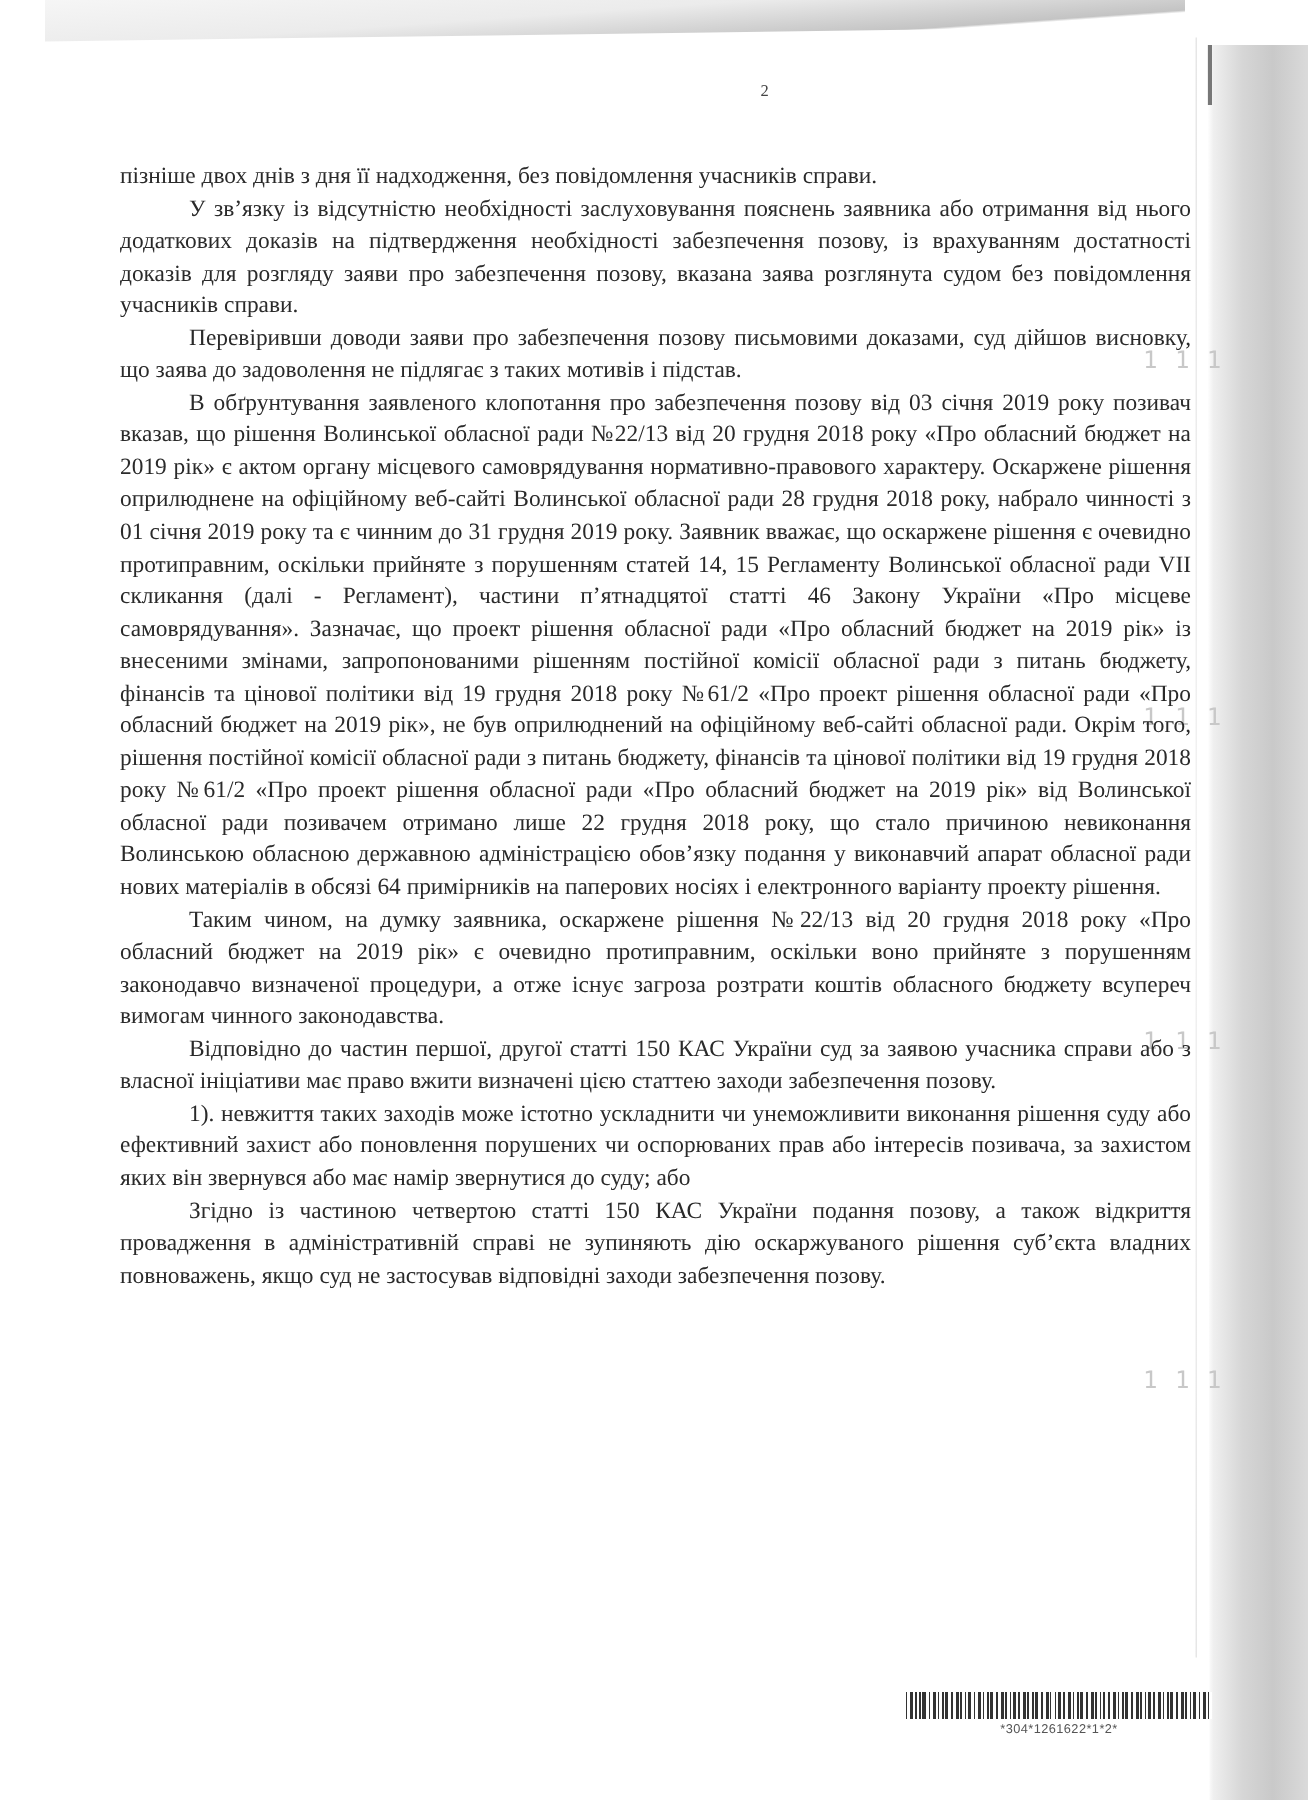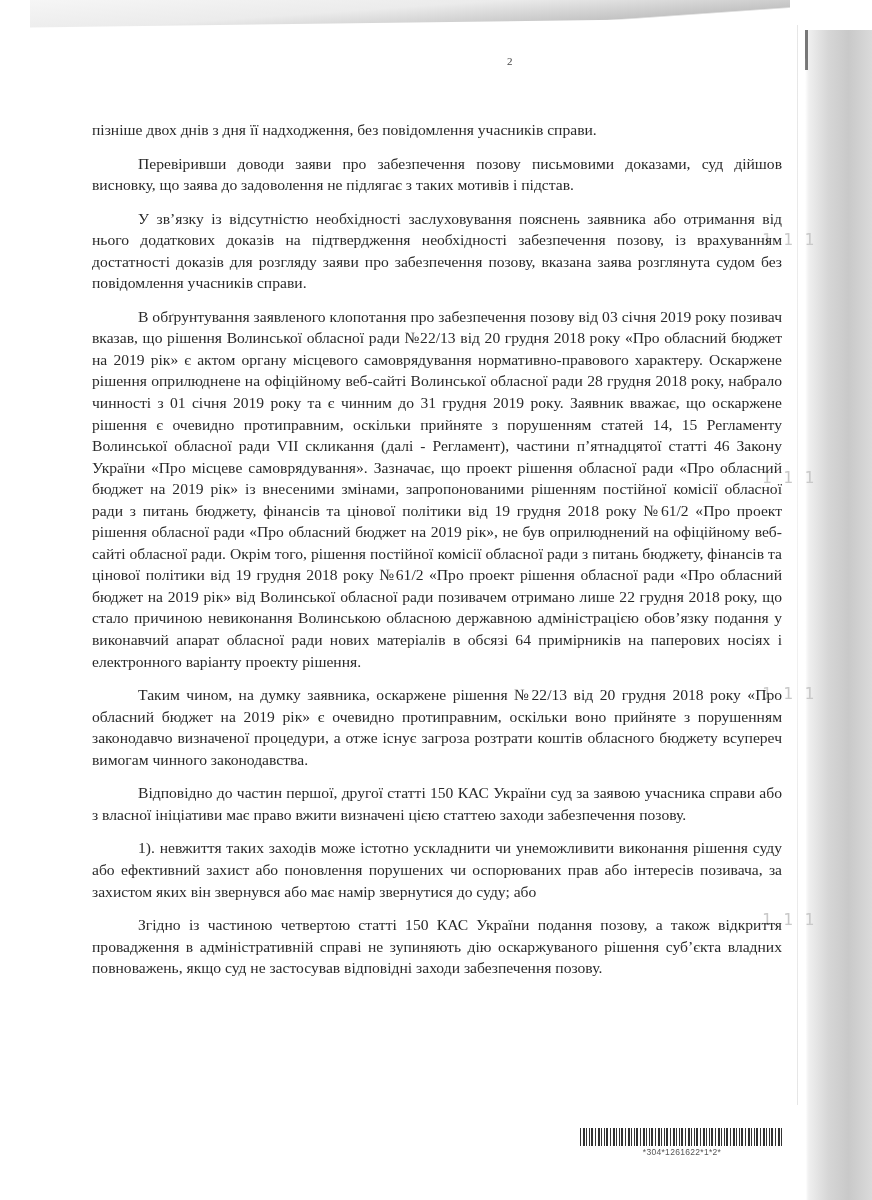--- a/index.html
+++ b/index.html
@@ -33,25 +33,25 @@
     font-family: "DejaVu Sans Mono", monospace;
   }
   .page-number {
     position: absolute; left: 507px; top: 55px; font-size: 11px; color: #444;
   }
   .text-body {
     position: absolute; left: 80px; top: 107px; width: 714px;
     font-size: 15.6px; line-height: 21.55px;
   }
   .text-body p {
-    margin: 12px; text-align: justify; text-align-last: left;
+    margin: 0; text-align: justify; text-align-last: left;
   }
   .text-body p.indent { text-indent: 46px; }
   .barcode-block {
-    position: absolute; left: 580px; top: 1128px; width: 204px; text-align: center;
+    position: absolute; left: 604px; top: 1128px; width: 204px; text-align: center;
   }
   .barcode {
     height: 18px; width: 204px;
     background: repeating-linear-gradient(90deg,
       #333 0px, #333 1px, #fff 1px, #fff 3px,
       #333 3px, #333 5px, #fff 5px, #fff 6px,
       #333 6px, #333 7px, #fff 7px, #fff 9px,
       #333 9px, #333 10px, #fff 10px, #fff 11px,
       #333 11px, #333 13px, #fff 13px, #fff 15px);
   }
@@ -69,22 +69,22 @@
 
 <div class="margin-mark" style="left:762px; top:230px;">1 1 1</div>
 <div class="margin-mark" style="left:762px; top:468px;">1 1 1</div>
 <div class="margin-mark" style="left:762px; top:684px;">1 1 1</div>
 <div class="margin-mark" style="left:762px; top:910px;">1 1 1</div>
 
 <div class="page-number">2</div>
 
 <div class="text-body">
   <p>пізніше двох днів з дня її надходження, без повідомлення учасників справи.</p>
+  <p class="indent">У зв’язку із відсутністю необхідності заслуховування пояснень заявника або отримання від нього додаткових доказів на підтвердження необхідності забезпечення позову, із врахуванням достатності доказів для розгляду заяви про забезпечення позову, вказана заява розглянута судом без повідомлення учасників справи.</p>
   <p class="indent">Перевіривши доводи заяви про забезпечення позову письмовими доказами, суд дійшов висновку, що заява до задоволення не підлягає з таких мотивів і підстав.</p>
-  <p class="indent">У зв’язку із відсутністю необхідності заслуховування пояснень заявника або отримання від нього додаткових доказів на підтвердження необхідності забезпечення позову, із врахуванням достатності доказів для розгляду заяви про забезпечення позову, вказана заява розглянута судом без повідомлення учасників справи.</p>
   <p class="indent">В обґрунтування заявленого клопотання про забезпечення позову від 03 січня 2019 року позивач вказав, що рішення Волинської обласної ради №22/13 від 20 грудня 2018 року «Про обласний бюджет на 2019 рік» є актом органу місцевого самоврядування нормативно-правового характеру. Оскаржене рішення оприлюднене на офіційному веб-сайті Волинської обласної ради 28 грудня 2018 року, набрало чинності з 01 січня 2019 року та є чинним до 31 грудня 2019 року. Заявник вважає, що оскаржене рішення є очевидно протиправним, оскільки прийняте з порушенням статей 14, 15 Регламенту Волинської обласної ради VII скликання (далі - Регламент), частини п’ятнадцятої статті 46 Закону України «Про місцеве самоврядування». Зазначає, що проект рішення обласної ради «Про обласний бюджет на 2019 рік» із внесеними змінами, запропонованими рішенням постійної комісії обласної ради з питань бюджету, фінансів та цінової політики від 19 грудня 2018 року №61/2 «Про проект рішення обласної ради «Про обласний бюджет на 2019 рік», не був оприлюднений на офіційному веб-сайті обласної ради. Окрім того, рішення постійної комісії обласної ради з питань бюджету, фінансів та цінової політики від 19 грудня 2018 року №61/2 «Про проект рішення обласної ради «Про обласний бюджет на 2019 рік» від Волинської обласної ради позивачем отримано лише 22 грудня 2018 року, що стало причиною невиконання Волинською обласною державною адміністрацією обов’язку подання у виконавчий апарат обласної ради нових матеріалів в обсязі 64 примірників на паперових носіях і електронного варіанту проекту рішення.</p>
   <p class="indent">Таким чином, на думку заявника, оскаржене рішення №22/13 від 20 грудня 2018 року «Про обласний бюджет на 2019 рік» є очевидно протиправним, оскільки воно прийняте з порушенням законодавчо визначеної процедури, а отже існує загроза розтрати коштів обласного бюджету всупереч вимогам чинного законодавства.</p>
   <p class="indent">Відповідно до частин першої, другої статті 150 КАС України суд за заявою учасника справи або з власної ініціативи має право вжити визначені цією статтею заходи забезпечення позову.</p>
   <p class="indent">1). невжиття таких заходів може істотно ускладнити чи унеможливити виконання рішення суду або ефективний захист або поновлення порушених чи оспорюваних прав або інтересів позивача, за захистом яких він звернувся або має намір звернутися до суду; або</p>
   <p class="indent">Згідно із частиною четвертою статті 150 КАС України подання позову, а також відкриття провадження в адміністративній справі не зупиняють дію оскаржуваного рішення суб’єкта владних повноважень, якщо суд не застосував відповідні заходи забезпечення позову.</p>
 </div>
 
 <div class="barcode-block">
   <div class="barcode"></div>
   <div class="barcode-text">*304*1261622*1*2*</div>

